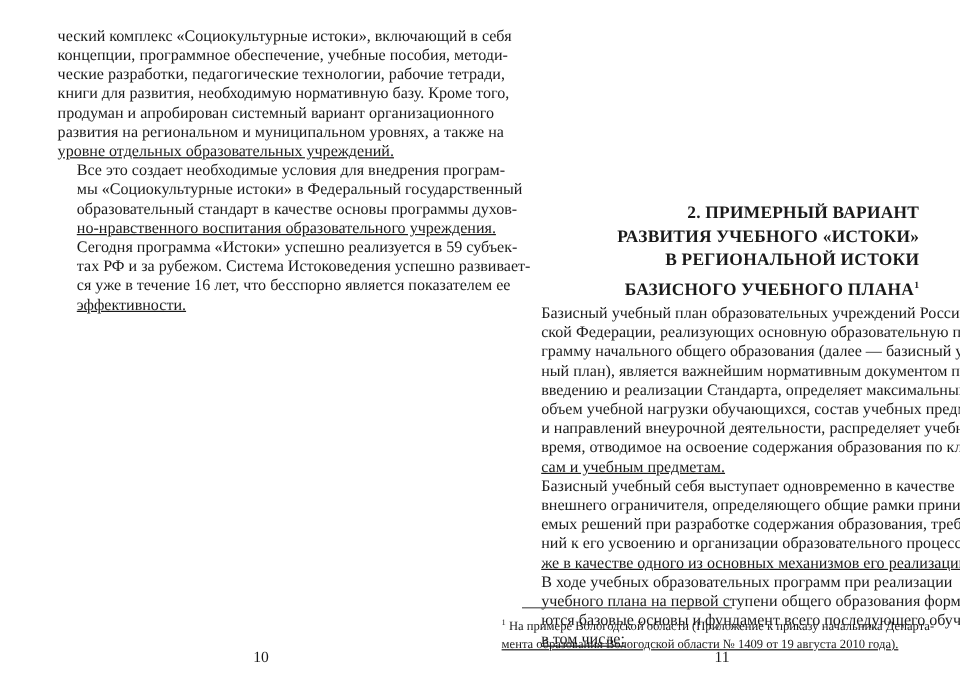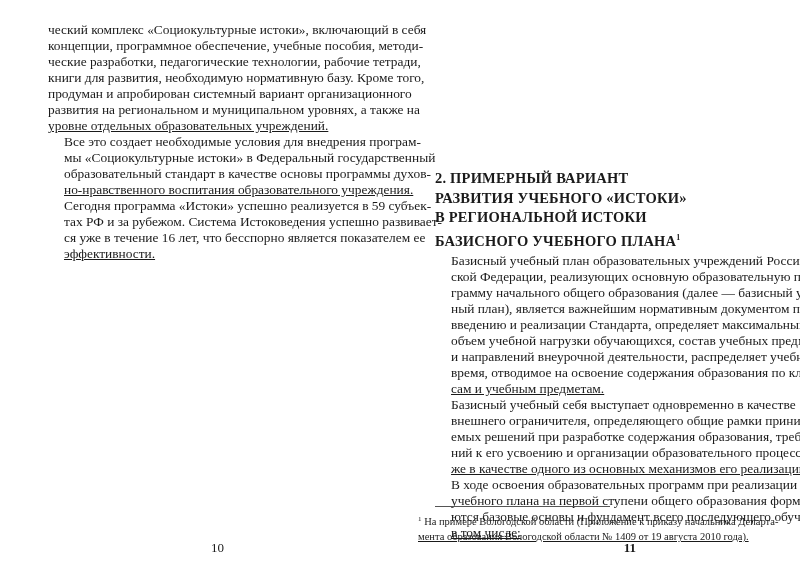--- a/index.html
+++ b/index.html
@@ -14,38 +14,38 @@
     position: absolute; font-size: 13.4px; line-height: 16px; text-align: justify;
     hyphens: manual;
   }
   .page-left .body-text { left: 48px; top: 22px; width: 319px; }
   .page-right .body-text { left: 35px; top: 253px; width: 331px; }
   .body-text p { margin: 0; }
   .body-text p.indent { text-indent: 16px; }
   .line { display: block; text-align: justify; text-align-last: justify; white-space: nowrap; }
   .line.last { text-align-last: left; text-decoration: underline; }
   .heading {
-    position: absolute; left: 35px; top: 169px; width: 331px; text-align: left;
+    position: absolute; left: 35px; top: 169px; width: 331px; text-align: right;
     font-weight: bold; font-size: 14.5px; line-height: 19.5px; letter-spacing: 0.2px;
   }
   .heading sup { font-size: 8px; vertical-align: 6px; }
   .fn-rule {
     position: absolute; left: 35px; top: 506px; width: 175px; height: 0;
     border-top: 1px solid #555;
   }
   .footnote {
     position: absolute; left: 18px; top: 512px; width: 331px; font-size: 10.5px; line-height: 15px;
   }
   .footnote sup { font-size: 7px; vertical-align: 4px; }
   .footnote .line { text-align: justify; }
   .page-num {
     position: absolute; top: 540px; font-size: 13px; width: 40px; text-align: right;
   }
   .page-left .page-num { left: 184px; }
-  .page-right .page-num { left: 196px; font-weight: bold; }
+  .page-right .page-num { left: 168px; }
 </style>
 </head>
 <body>
 
 <div class="page page-left">
   <div class="body-text">
     <p>
       <span class="line">ческий комплекс «Социокультурные истоки», включающий в себя</span>
       <span class="line">концепции, программное обеспечение, учебные пособия, методи-</span>
       <span class="line">ческие разработки, педагогические технологии, рабочие тетради,</span>
@@ -91,21 +91,21 @@
       <span class="line last">сам и учебным предметам.</span>
     </p>
     <p class="indent">
       <span class="line">Базисный учебный себя выступает одновременно в качестве</span>
       <span class="line">внешнего ограничителя, определяющего общие рамки принима-</span>
       <span class="line">емых решений при разработке содержания образования, требова-</span>
       <span class="line">ний к его усвоению и организации образовательного процесса, а так-</span>
       <span class="line last">же в качестве одного из основных механизмов его реализации.</span>
     </p>
     <p class="indent">
-      <span class="line">В ходе освоения образовательных программ при реализации</span>
+      <span class="line">В ходе учебных образовательных программ при реализации</span>
       <span class="line">учебного плана на первой ступени общего образования формиру-</span>
       <span class="line">ются базовые основы и фундамент всего последующего обучения,</span>
       <span class="line last">в том числе:</span>
     </p>
   </div>
 
   <div class="fn-rule"></div>
   <div class="footnote">
     <span class="line"><sup>1</sup> <span>На примере Вологодской области (Приложение к приказу начальника Департа-</span></span>
     <span class="line last">мента образования Вологодской области № 1409 от 19 августа 2010 года).</span>

